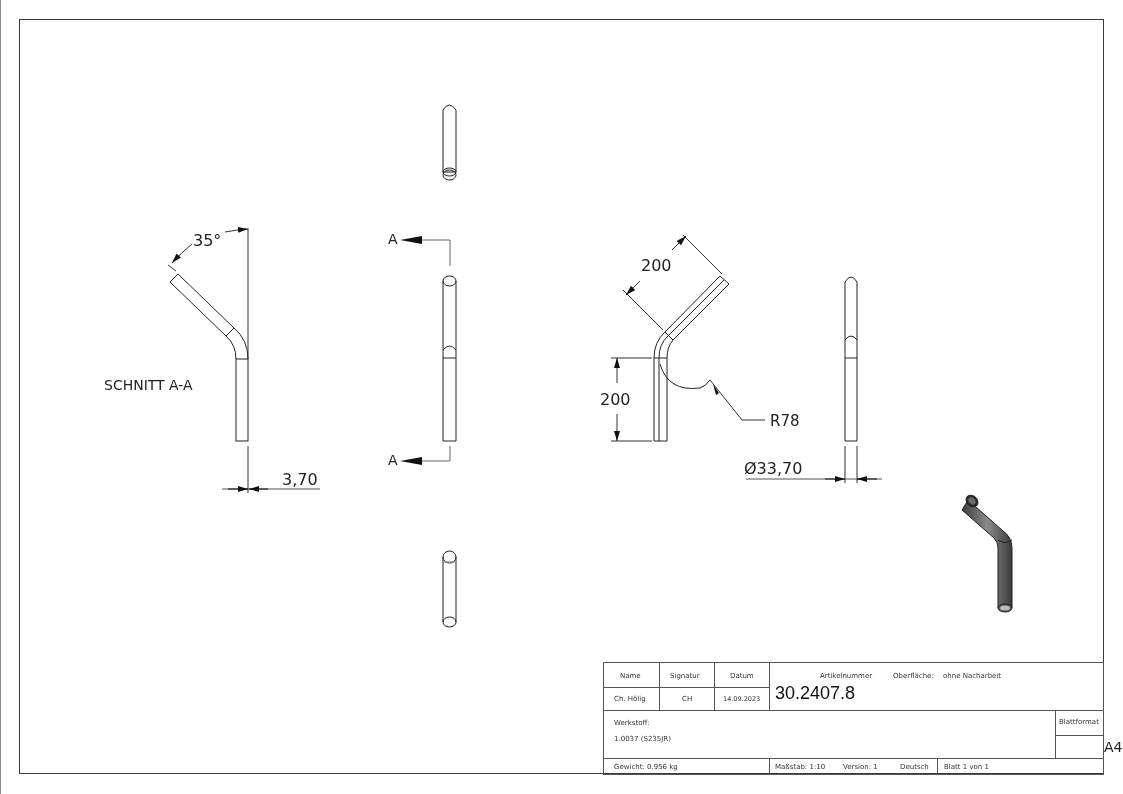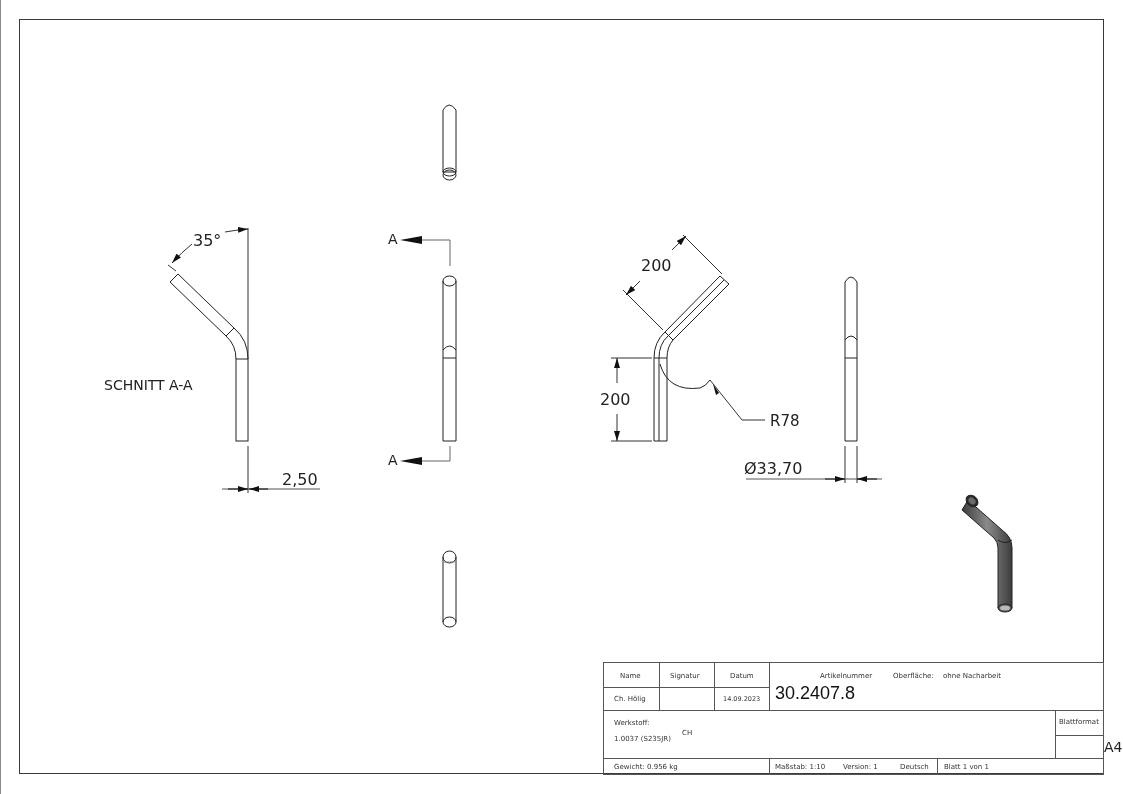--- a/index.html
+++ b/index.html
@@ -135,21 +135,21 @@
     <ellipse cx="972" cy="501" rx="6.5" ry="5" fill="#2a2a2a" stroke="#222" transform="rotate(40 972 501)"></ellipse>
     <ellipse cx="972" cy="501" rx="4" ry="3" fill="#6a6a6a" transform="rotate(40 972 501)"></ellipse>
     <ellipse cx="1005" cy="608" rx="7" ry="4" fill="#555" stroke="#222"></ellipse>
     <ellipse cx="1005" cy="608" rx="5" ry="2.5" fill="#bbb"></ellipse>
     <path d="M998,540 Q1005,545 1012,540" fill="none" stroke="#222"></path>
   </g>
 </svg>
 
 <div class="lbl" style="left:104px;top:378px;font-size:14px;">SCHNITT A-A</div>
 <div class="lbl dim" style="left:193px;top:233px;">35°</div>
-<div class="lbl dim" style="left:282px;top:472px;">2,50</div>
+<div class="lbl dim" style="left:282px;top:472px;">3,70</div>
 
 <div class="lbl" style="left:388px;top:232px;font-size:14px;">A</div>
 <div class="lbl" style="left:388px;top:453px;font-size:14px;">A</div>
 
 <div class="lbl dim" style="left:641px;top:258px;">200</div>
 <div class="lbl dim" style="left:600px;top:392px;">200</div>
 <div class="lbl dim" style="left:770px;top:414px;font-size:15px;">R78</div>
 <div class="lbl dim" style="left:744px;top:461px;">Ø33,70</div>
 
 <div>
@@ -165,21 +165,21 @@
   <div class="vl" style="left:769px;top:662px;height:48px;"></div>
   <div class="vl" style="left:1055px;top:710px;height:48px;"></div>
   <div class="vl" style="left:769px;top:758px;height:17px;"></div>
   <div class="vl" style="left:937px;top:758px;height:17px;"></div>
 
   <div class="lbl small" style="left:620px;top:673px;">Name</div>
   <div class="lbl small" style="left:670px;top:673px;">Signatur</div>
   <div class="lbl small" style="left:730px;top:673px;">Datum</div>
 
   <div class="lbl small" style="left:614px;top:696px;">Ch. Hölig</div>
-  <div class="lbl small" style="left:682px;top:696px;margin-top:34px;">CH</div>
+  <div class="lbl small" style="left:682px;top:696px;">CH</div>
   <div class="lbl small" style="left:723px;top:696px;font-size:6.5px;">14.09.2023</div>
 
   <div class="lbl small" style="left:820px;top:673px;">Artikelnummer</div>
   <div class="lbl" style="left:775px;top:684px;font-size:18px;color:#111;font-family:Liberation Sans, sans-serif;">30.2407.8</div>
   <div class="lbl small" style="left:893px;top:673px;">Oberfläche:</div>
   <div class="lbl small" style="left:943px;top:673px;">ohne Nacharbeit</div>
 
   <div class="lbl small" style="left:614px;top:720px;">Werkstoff:</div>
   <div class="lbl small" style="left:614px;top:736px;">1.0037 (S235JR)</div>
 

